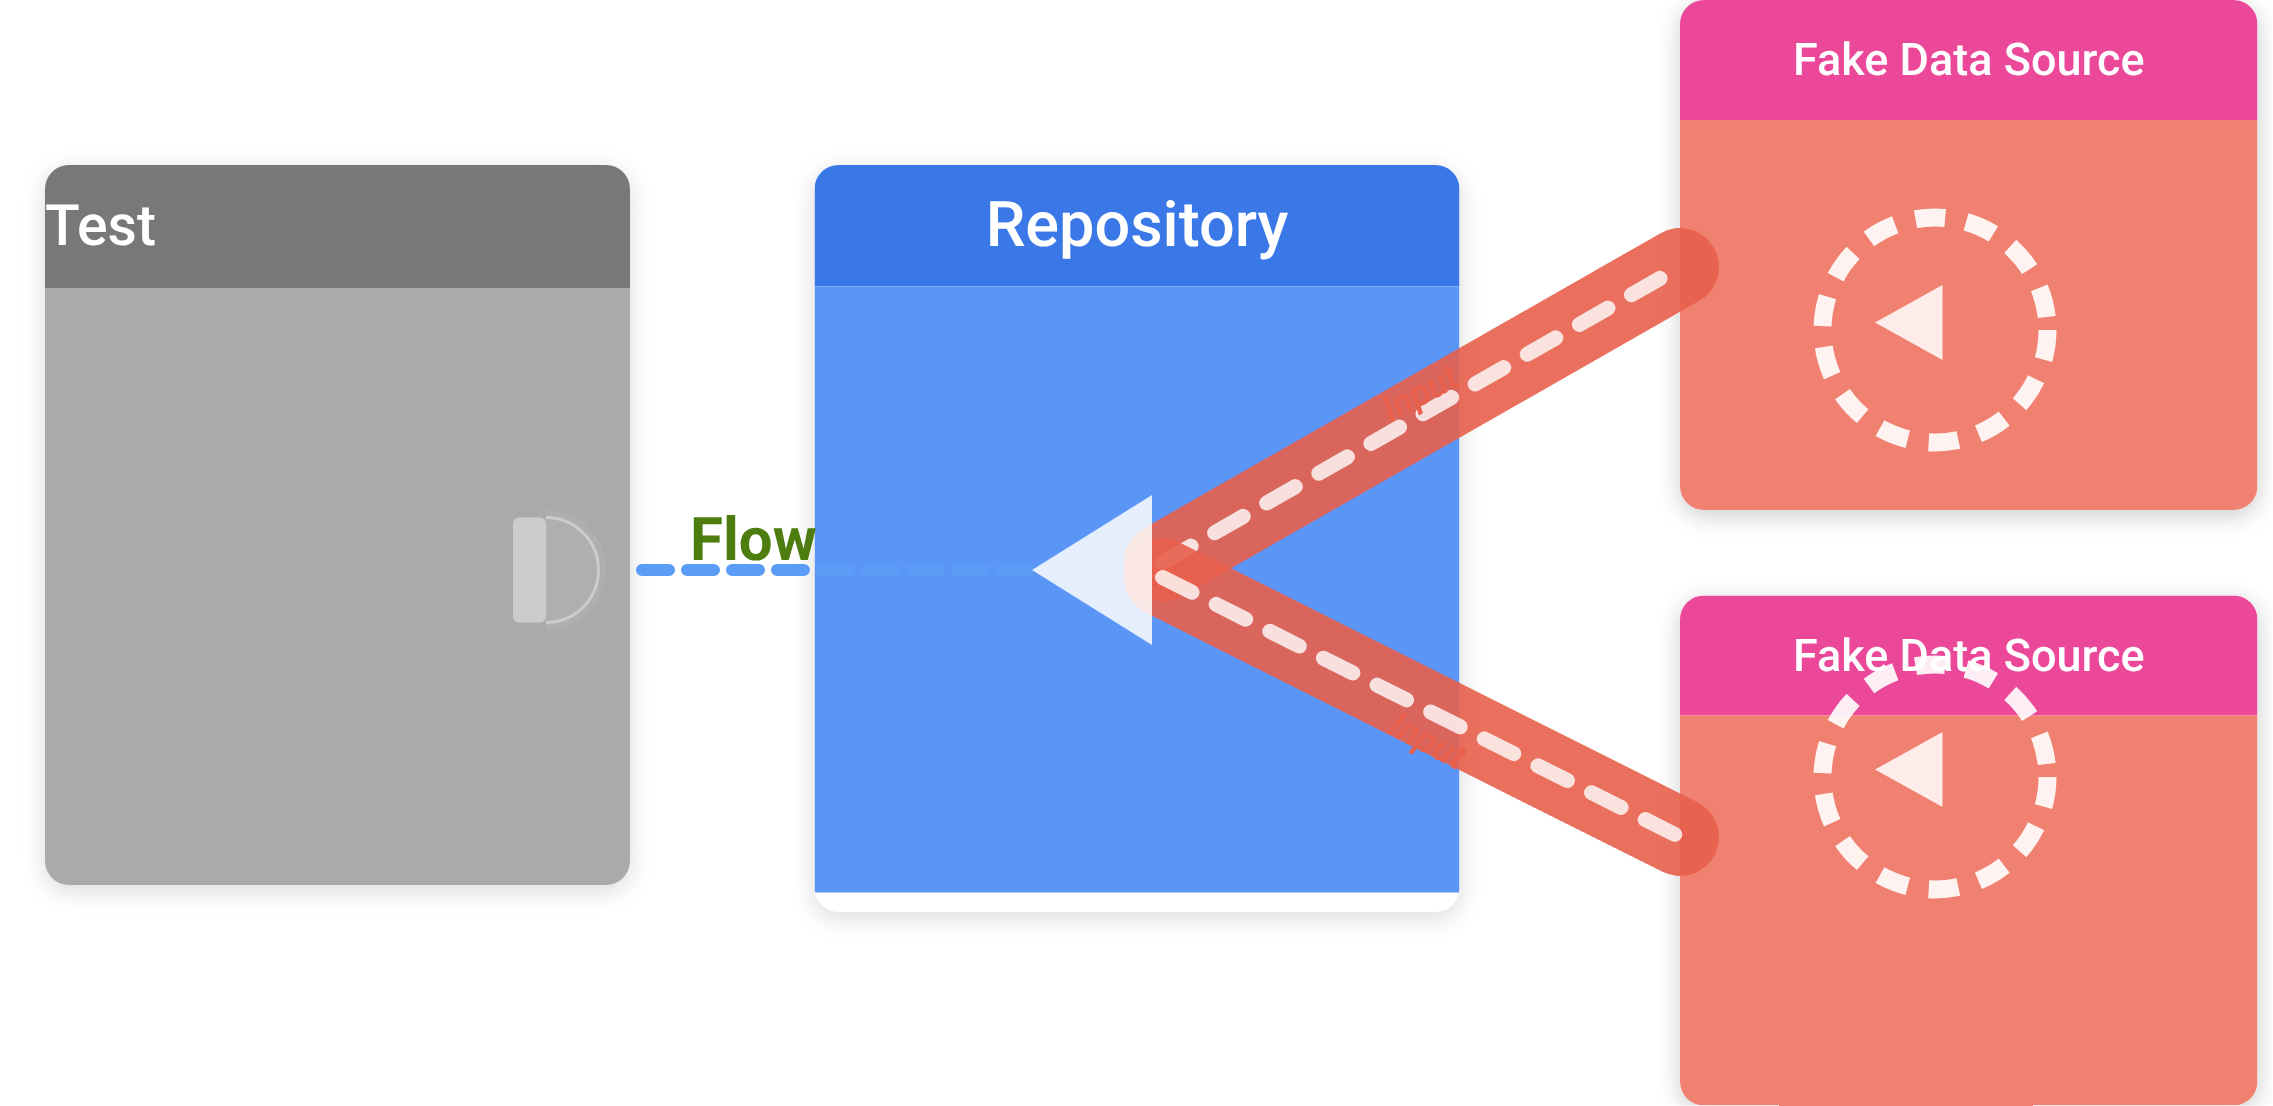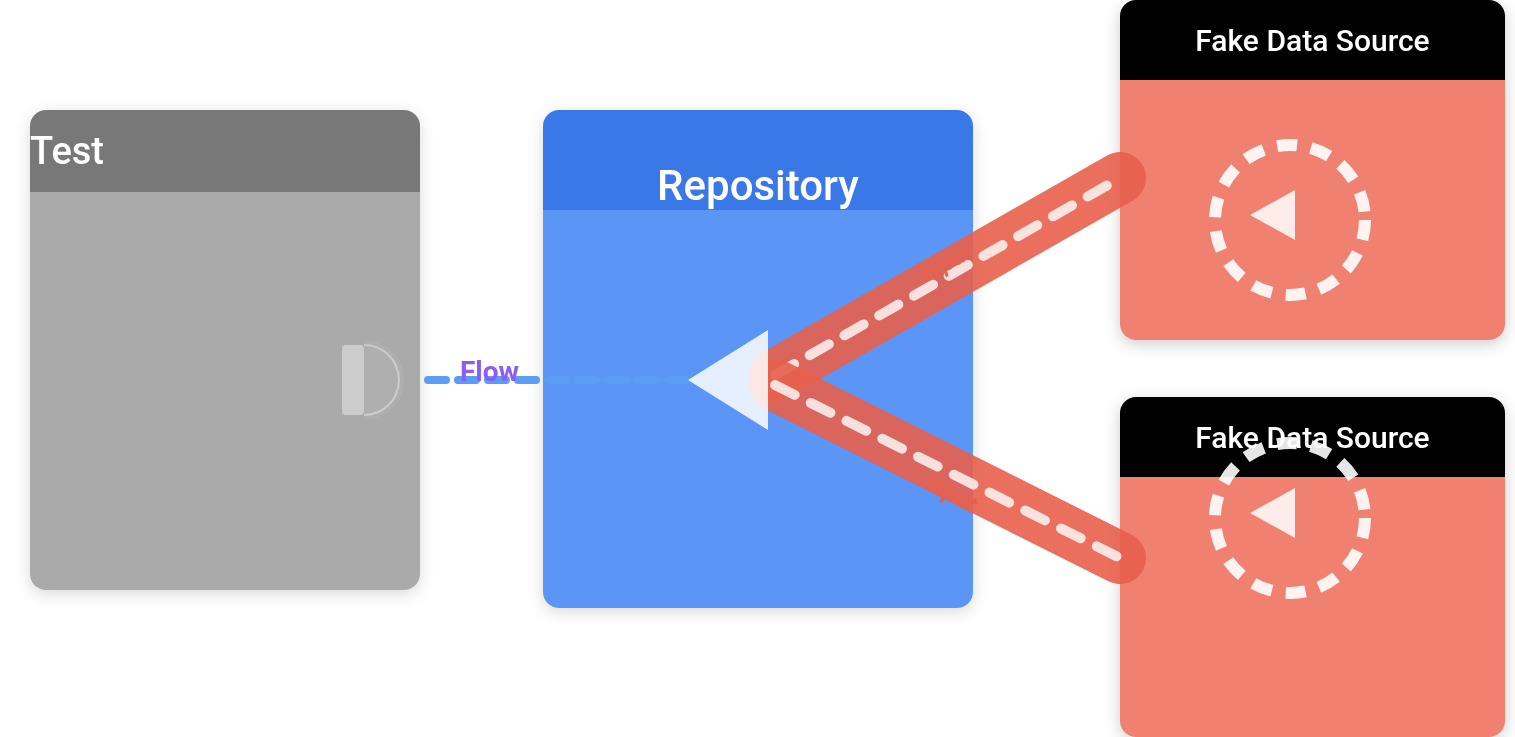--- a/index.html
+++ b/index.html
@@ -62,23 +62,23 @@
       top: 110px;
       width: 430px;
       height: 498px;
       border-radius: 16px;
       overflow: hidden;
       box-shadow: 0 4px 16px rgba(0,0,0,0.15);
     }
 
     .repo-block-header {
       background: #3b78e7;
-      height: 100px;
-      display: flex;
-      align-items: flex-end;
+      height: 81px;
+      display: flex;
+      align-items: center;
       justify-content: center;
     }
 
     .repo-block-header-text {
       color: #ffffff;
       font-size: 42px;
       font-weight: 500;
     }
 
     .repo-block-body {
@@ -107,21 +107,21 @@
       right: 10px;
       bottom: 0px;
       width: 385px;
       height: 340px;
       border-radius: 16px;
       overflow: hidden;
       box-shadow: 0 4px 16px rgba(0,0,0,0.2);
     }
 
     .fake-block-header {
-      background: #000000;
+      background: #ec4899;
       height: 80px;
       display: flex;
       align-items: center;
       justify-content: center;
     }
 
     .fake-block-header-text {
       color: #ffffff;
       font-size: 30px;
       font-weight: 500;
@@ -133,23 +133,23 @@
       position: relative;
       display: flex;
       align-items: center;
       justify-content: center;
     }
 
     
     .flow-label {
       position: absolute;
       left: 460px;
-      top: 355px;
-      color: #8b5cf6;
-      font-size: 28px;
+      top: 336px;
+      color: #4d7c0f;
+      font-size: 40px;
       font-weight: 700;
       z-index: 10;
     }
 
     
     .input-label-top {
       position: absolute;
       color: #e8604c;
       font-size: 24px;
       font-weight: 600;

